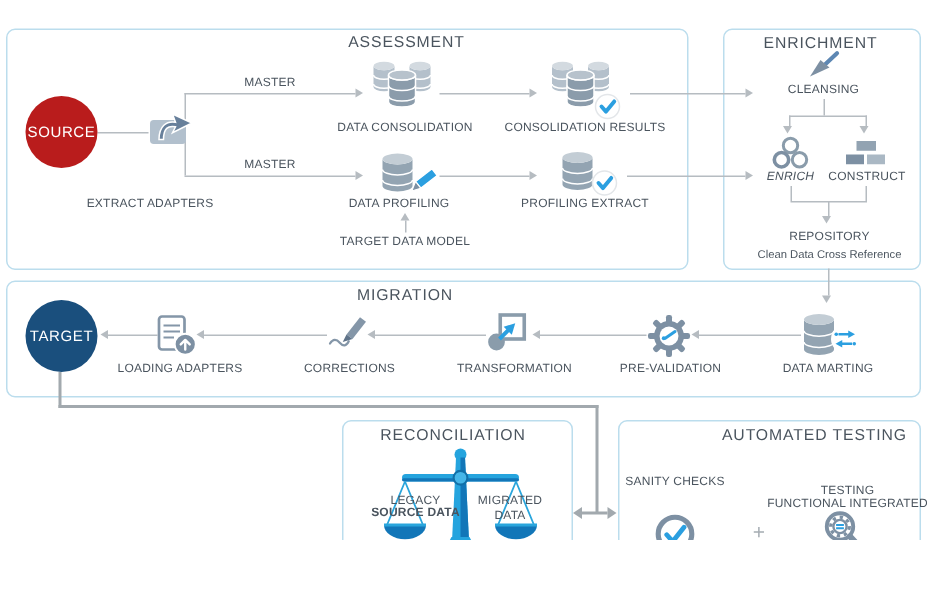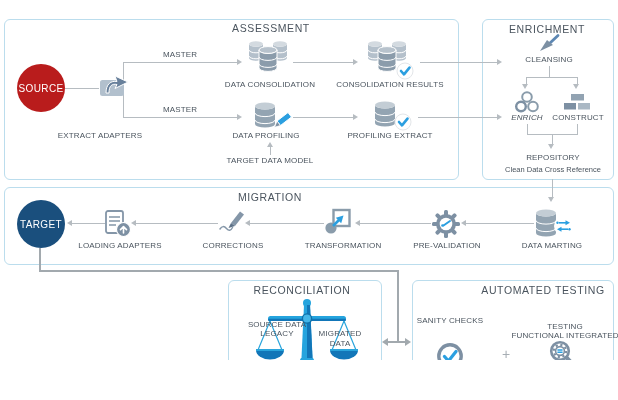--- a/index.html
+++ b/index.html
@@ -263,21 +263,21 @@
   <div class="lbl" style="left:553px;top:153px;">REPOSITORY</div>
   <div class="lbl small" style="left:553px;top:165px;">Clean Data Cross Reference</div>
 
   <div class="lbl" style="left:120px;top:241px;">LOADING ADAPTERS</div>
   <div class="lbl" style="left:233px;top:241px;">CORRECTIONS</div>
   <div class="lbl" style="left:343px;top:241px;">TRANSFORMATION</div>
   <div class="lbl" style="left:447px;top:241px;">PRE-VALIDATION</div>
   <div class="lbl" style="left:552px;top:241px;">DATA MARTING</div>
 
   <div class="lbl" style="left:277px;top:329px;">LEGACY</div>
-  <div class="lbl" style="left:277px;top:320px;">SOURCE DATA</div>
+  <div class="lbl" style="left:277px;top:337px;font-weight:bold;">SOURCE DATA</div>
   <div class="lbl" style="left:340px;top:329px;">MIGRATED</div>
   <div class="lbl" style="left:340px;top:339px;">DATA</div>
 
   <div class="lbl" style="left:450px;top:316px;">SANITY CHECKS</div>
   <div class="lbl" style="left:565px;top:311px;margin-top:20px;">FUNCTIONAL INTEGRATED</div>
   <div class="lbl" style="left:565px;top:322px;">TESTING</div>
   <div class="plus" style="left:506px;top:346px;">+</div>
 
 </div>
 

